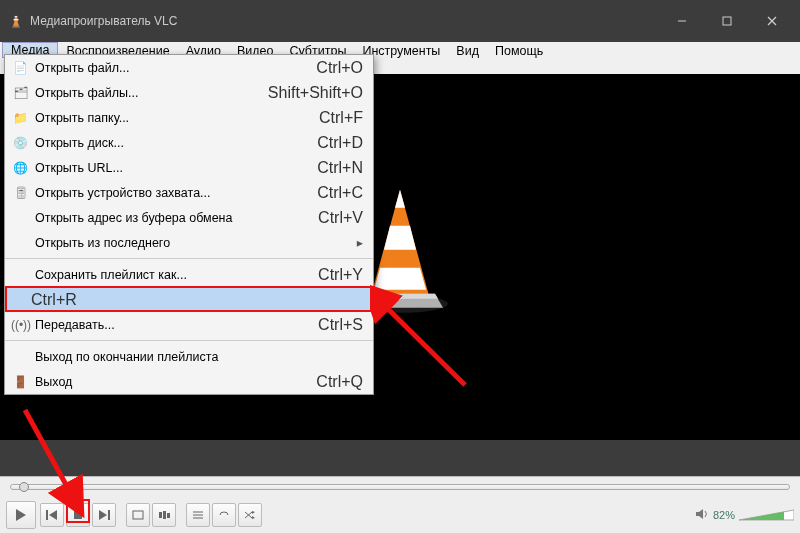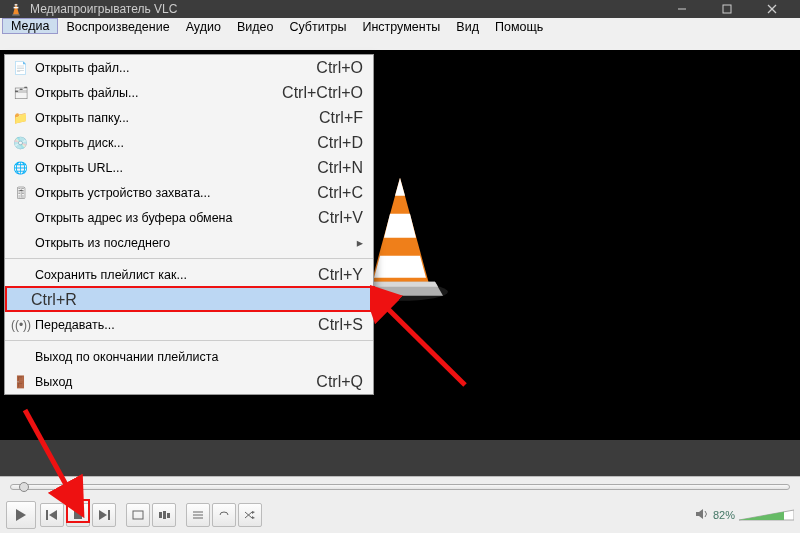--- a/index.html
+++ b/index.html
@@ -1,18 +1,18 @@
 <!DOCTYPE html>
 <html><head>
 <meta charset="utf-8">
 <style>
   * { box-sizing: border-box; margin: 0; padding: 0; }
   body { font-family: "Segoe UI", Tahoma, sans-serif; font-size: 12px; width: 800px; height: 533px; overflow: hidden; background: #444; position: relative; }
   .window { width: 800px; height: 533px; background: #3c3c3c; display: flex; flex-direction: column; }
-  .titlebar { height: 18px; background: #3c3c3c; color: #ccc; display: flex; align-items: center; padding: 0 6px 0 8px; font-size: 12px; }
+  .titlebar { height: 42px; background: #3c3c3c; color: #ccc; display: flex; align-items: center; padding: 0 6px 0 8px; font-size: 12px; }
   .titlebar .icon { width: 16px; height: 16px; margin-right: 6px; display: inline-flex; align-items: center; justify-content: center; }
   .title-text { flex: 1; }
   .winbtns { display: flex; }
   .winbtn { width: 45px; height: 30px; display: flex; align-items: center; justify-content: center; color: #ccc; cursor: pointer; }
   .menubar { height: 24px; background: #f0f0f0; display: flex; align-items: flex-end; padding: 16px 2px; font-size: 12.5px; color: #000; }
   .menuitem { padding: 0 8px; display: flex; align-items: center; cursor: pointer; }
   .menuitem.active { background: #cde; border: 1px solid #99c; }
   .video-area { flex: 1; background: #000; position: relative; }
   .cone { position: absolute; left: 50%; top: 50%; transform: translate(-50%,-55%); }
   .dropdown { position: absolute; left: 4px; top: 54px; width: 370px; background: #f4f4f4; border: 1px solid #999; box-shadow: 2px 3px 8px rgba(0,0,0,0.4); font-size: 12.5px; color: #000; }
@@ -184,21 +184,21 @@
 
 <div class="dropdown" id="dropdown">
     <div class="dr">
       <span class="ic">📄</span>
       <span class="lbl">Открыть файл...</span>
       <span class="sc">Ctrl+O</span>
     </div>
     <div class="dr">
       <span class="ic">🗂</span>
       <span class="lbl">Открыть файлы...</span>
-      <span class="sc">Ctrl+Ctrl+O</span>
+      <span class="sc">Shift+Shift+O</span>
     </div>
     <div class="dr">
       <span class="ic">📁</span>
       <span class="lbl">Открыть папку...</span>
       <span class="sc">Ctrl+F</span>
     </div>
     <div class="dr">
       <span class="ic">💿</span>
       <span class="lbl">Открыть диск...</span>
       <span class="sc">Ctrl+D</span>

